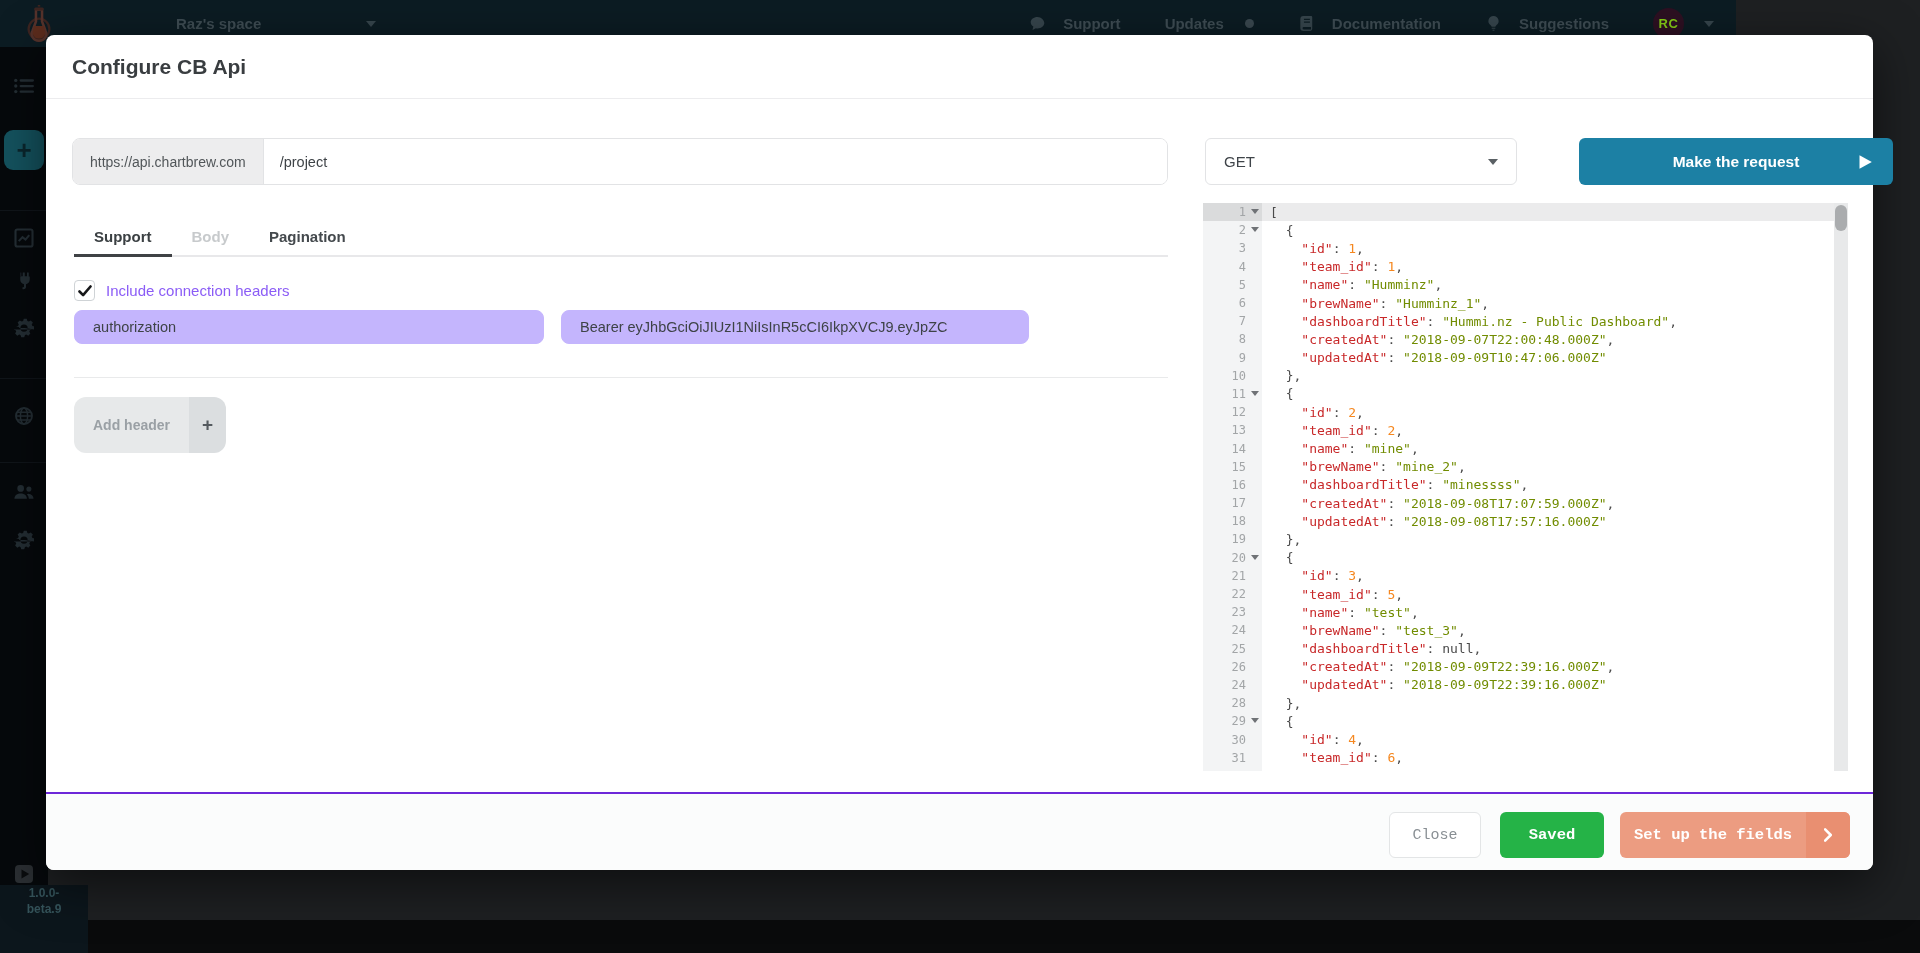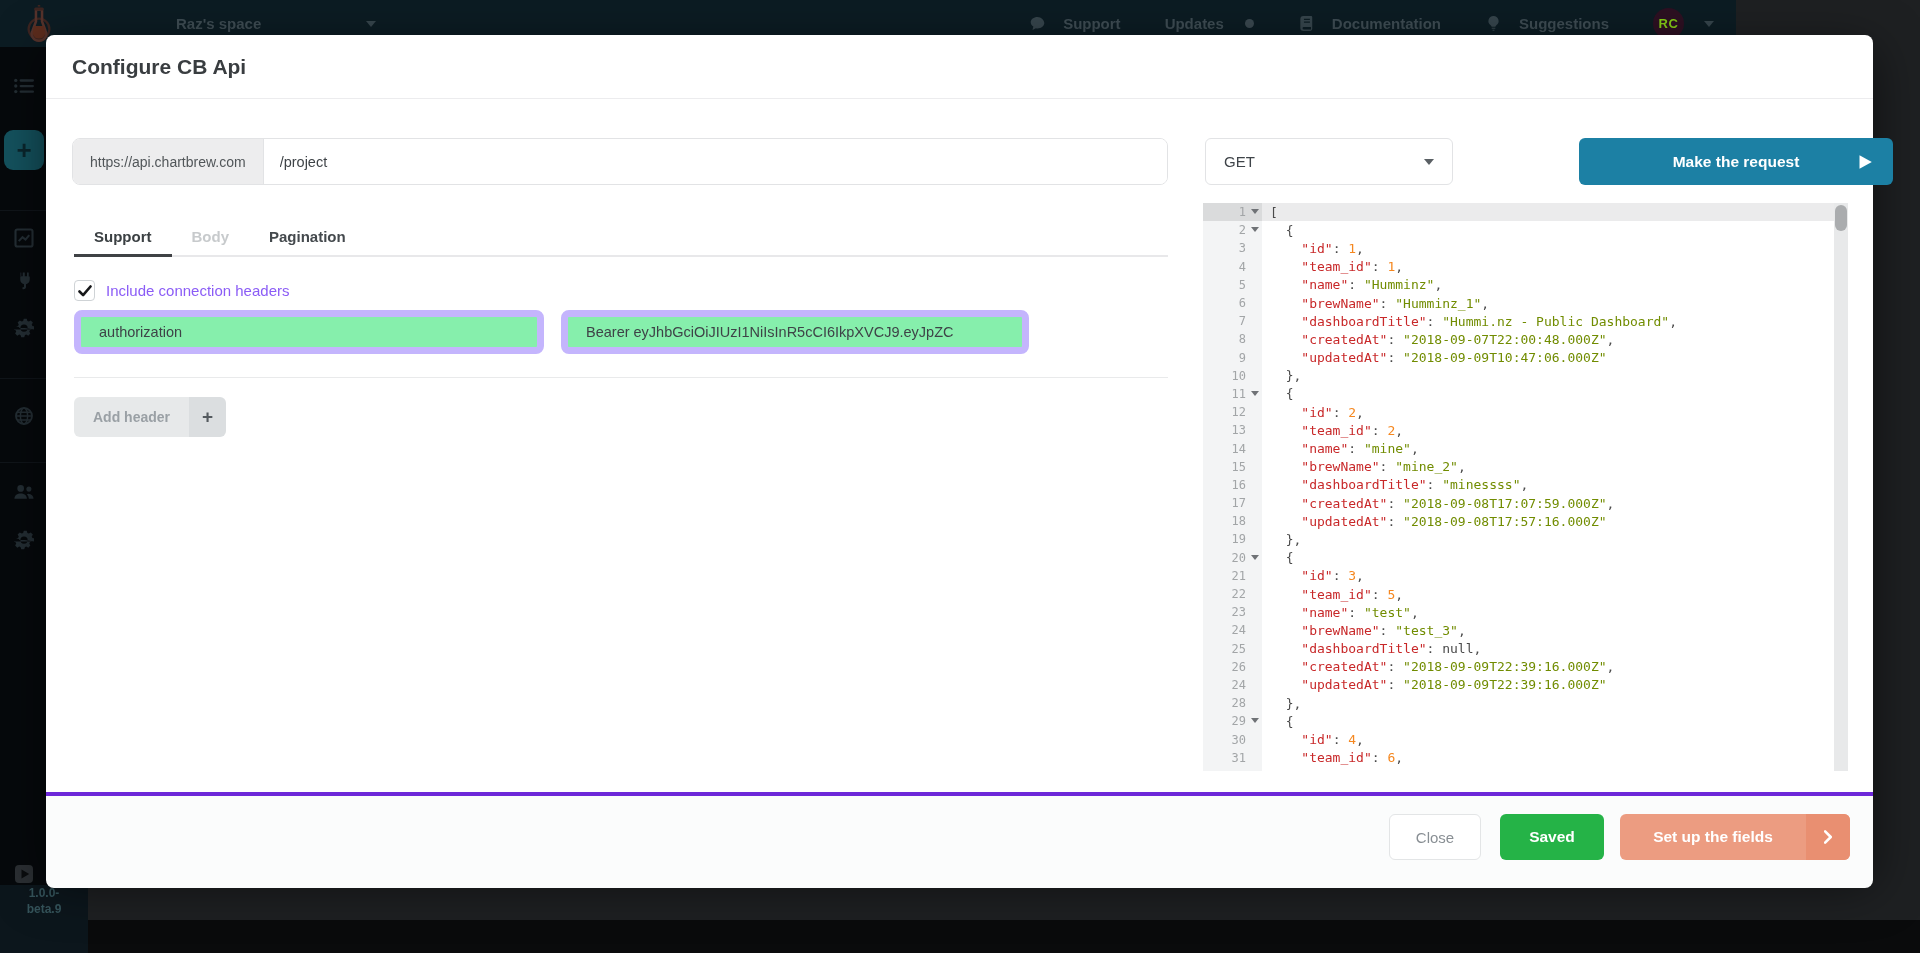--- a/index.html
+++ b/index.html
@@ -33,68 +33,68 @@
   
   .modal { position:absolute; left:46px; top:35px; width:1827px; height:835px; background:#fff; border-radius:8px;
            box-shadow:0 14px 50px rgba(0,0,0,.55); z-index:10; }
   .modal-title { position:absolute; left:26px; top:20px; font-size:21px; font-weight:bold; color:#393d40; }
   .hr-top { position:absolute; left:0; top:63px; width:100%; height:1px; background:#ececee; }
 
   .url-group { position:absolute; left:26px; top:103px; width:1096px; height:47px; border:1px solid #e2e3e5; border-radius:8px; display:flex; overflow:hidden; background:#fff; }
   .url-prefix { background:#ededee; border-right:1px solid #e2e3e5; display:flex; align-items:center; padding:0 17px; font-size:14px; color:#515659; white-space:nowrap; }
   .url-route { flex:1; border:none; outline:none; padding:0 16px; font-size:14.5px; color:#3e4347; font-family:inherit; }
 
-  .method-select { position:absolute; left:1159px; top:103px; width:248px; height:47px; border:1px solid #e2e3e5; border-radius:6px;
+  .method-select { position:absolute; left:1159px; top:103px; width:312px; height:47px; border:1px solid #e2e3e5; border-radius:6px;
                    display:flex; align-items:center; padding:0 18px; font-size:15px; color:#3f4449; cursor:pointer; background:#fff; }
   .method-select .caret { margin-left:auto; color:#5a6064; }
 
   .btn-request { position:absolute; left:1485px; top:103px; width:314px; height:47px; background:#1c80a4; border:none; border-radius:6px;
                  color:#fff; font-size:15.5px; font-weight:bold; font-family:inherit; cursor:pointer; display:flex; align-items:center; justify-content:center;margin-left:48px; }
   .btn-request .play { position:absolute; right:20px; width:15px; height:16px; display:inline-flex; }
 
   .tabs { position:absolute; left:28px; top:180px; width:1094px; height:42px; display:flex; }
   .tabs::after { content:""; position:absolute; left:0; bottom:0; width:100%; height:2px; background:#e8e8ea; }
   .tab { padding:0 20px; display:flex; align-items:center; font-size:15px; font-weight:bold; color:#44494d; cursor:pointer; position:relative; }
   .tab.active { color:#3b4043; }
   .tab.active::after { content:""; position:absolute; left:0; bottom:0; width:100%; height:3px; background:#3f4245; z-index:1; }
   .tab.disabled { color:#c7cacc; cursor:default; }
 
   .chk { position:absolute; left:28px; top:245px; width:21px; height:21px; border:1px solid #cfd3d6; border-radius:4px; background:#fff;
          display:flex; align-items:center; justify-content:center; cursor:pointer; }
   .chk svg { width:14px; height:12px; }
   .chk-label { position:absolute; left:60px; top:247px; font-size:15px; color:#8b5cf6; }
 
-  .hdr-input { position:absolute; top:275px; height:44px; border:7px solid #c4b5fd; border-radius:8px; padding:0 18px;
-               font-size:14.5px; color:#3e4347; font-family:inherit; outline:none; background:#86efac; }
+  .hdr-input { position:absolute; top:275px; height:34px; border:1px solid #c4b5fd; border-radius:8px; padding:0 18px;
+               font-size:14.5px; color:#3e4347; font-family:inherit; outline:none; background:#c4b5fd; }
   .hdr-key { left:28px; width:470px; }
   .hdr-val { left:515px; width:468px; }
 
   .hr-mid { position:absolute; left:28px; top:342px; width:1094px; height:1px; background:#e9eaeb; }
 
-  .add-header { position:absolute; left:28px; top:362px; height:40px; display:flex; border-radius:6px; overflow:hidden; cursor:pointer; }
+  .add-header { position:absolute; left:28px; top:362px; height:56px; display:flex; border-radius:12px; overflow:hidden; cursor:pointer; }
   .add-header .lbl { background:#e7e9ea; color:#9aa0a5; font-size:14px; font-weight:bold; display:flex; align-items:center; padding:0 19px; }
   .add-header .plus { background:#dbdee0; color:#545a5f; width:37px; display:flex; align-items:center; justify-content:center; font-size:19px; font-weight:bold; }
 
   
   .editor { position:absolute; left:1157px; top:168px; width:645px; height:568px; overflow:hidden; background:#fff;
             font-family:"DejaVu Sans Mono", monospace; font-size:13px; }
   .ed-gutter { position:absolute; left:0; top:0; width:59px; height:100%; background:#f3f4f5; }
   .ed-gutter-cell { height:18.2px; display:flex; align-items:center; justify-content:flex-end; padding-right:16px;
                     color:#a2a5a7; font-size:12px; position:relative; }
   .ed-gutter-cell.active { background:#dadbdc; }
   .fold { position:absolute; right:3px; top:6px; width:0; height:0; border-left:4px solid transparent; border-right:4px solid transparent; border-top:5px solid #6f7276; }
   .ed-content { position:absolute; left:59px; top:0; right:14px; height:100%; }
   .ed-line { height:18.2px; display:flex; align-items:center; padding-left:8px; white-space:pre; }
   .ed-line.active { background:#ebebec; }
   .tk-p { color:#4a4a4a; } .tk-k { color:#c82829; } .tk-s { color:#718c00; } .tk-d { color:#f5871f; }
   .ed-track { position:absolute; right:0; top:0; width:14px; height:100%; background:#e8e9ea; }
   .ed-thumb { position:absolute; left:1px; top:2px; width:12px; height:26px; background:#aaacae; border-radius:6px; cursor:pointer; }
 
   
-  .modal-footer { position:absolute; left:0; top:757px; width:100%; height:96px; background:#fbfcfc; border-top:4px solid #6d28d9; border-radius:0 0 8px 8px; }
+  .modal-footer { position:absolute; left:0; top:757px; width:100%; height:78px; background:#fbfcfc; border-top:2px solid #6d28d9; border-radius:0 0 8px 8px;font-family:Liberation Mono, monospace; }
   .fbtn { position:absolute; top:18px; height:46px; border-radius:6px; font-size:15.5px; font-weight:bold; font-family:inherit; cursor:pointer; display:flex; align-items:center; justify-content:center; border:none; }
   .btn-close { left:1343px; width:92px; background:#fff; border:1px solid #e3e5e6; color:#898f94; font-weight:normal; font-size:15px; }
   .btn-saved { left:1454px; width:104px; background:#25b347; color:#fff; }
   .btn-setup { left:1574px; width:230px; background:#ec9c81; color:#fff; padding:0; overflow:hidden; }
   .btn-setup .txt { flex:1; display:flex; align-items:center; justify-content:center; }
   .btn-setup .chev { width:44px; height:100%; background:#e98f71; display:flex; align-items:center; justify-content:center; }
   .btn-setup .chev svg { width:9px; height:14px; }
 </style>
 </head>
 <body>

